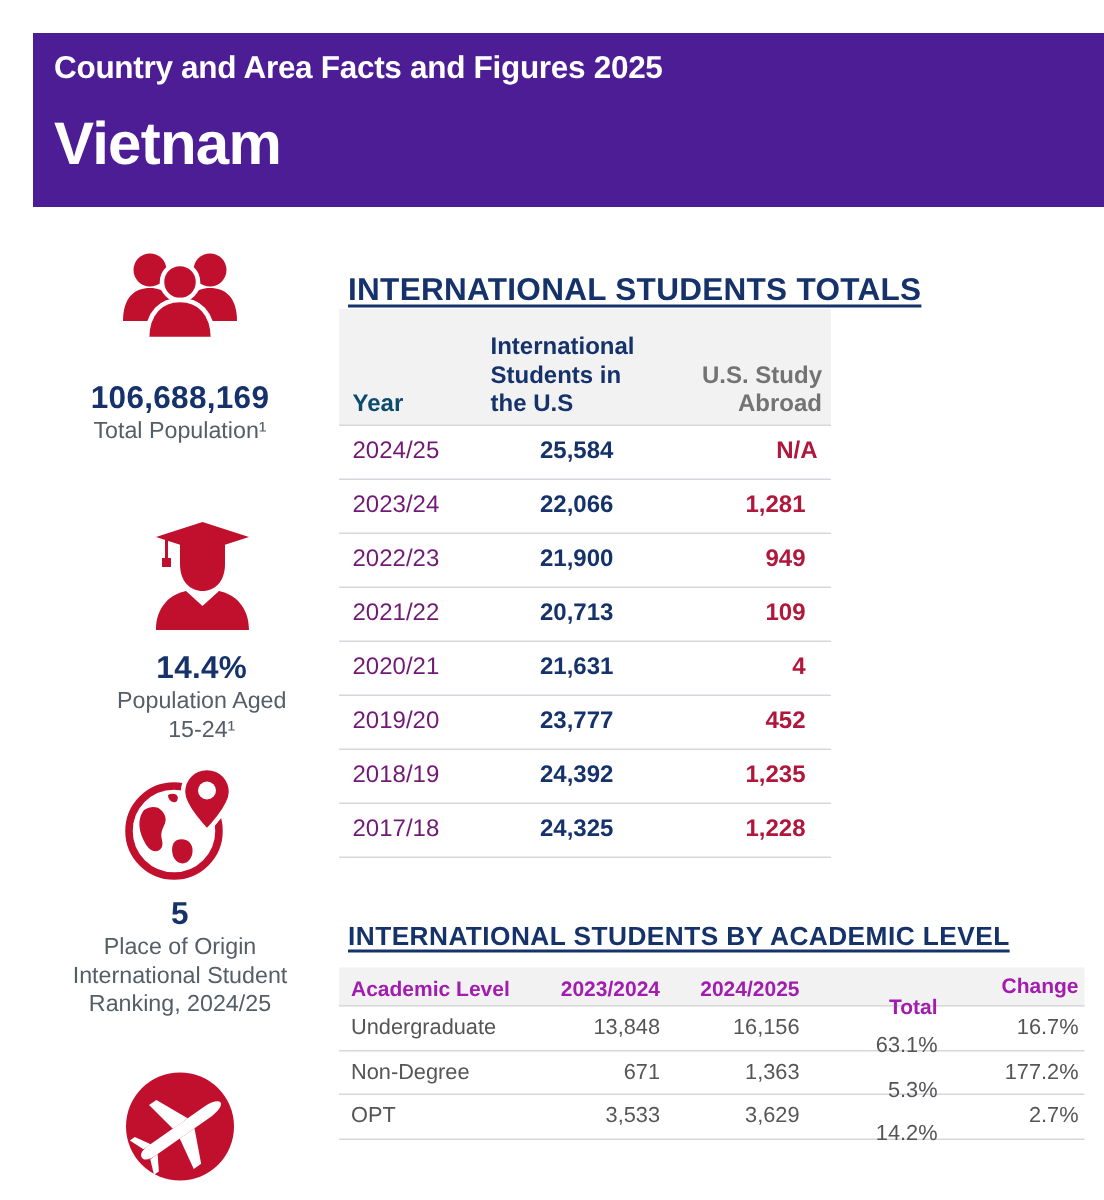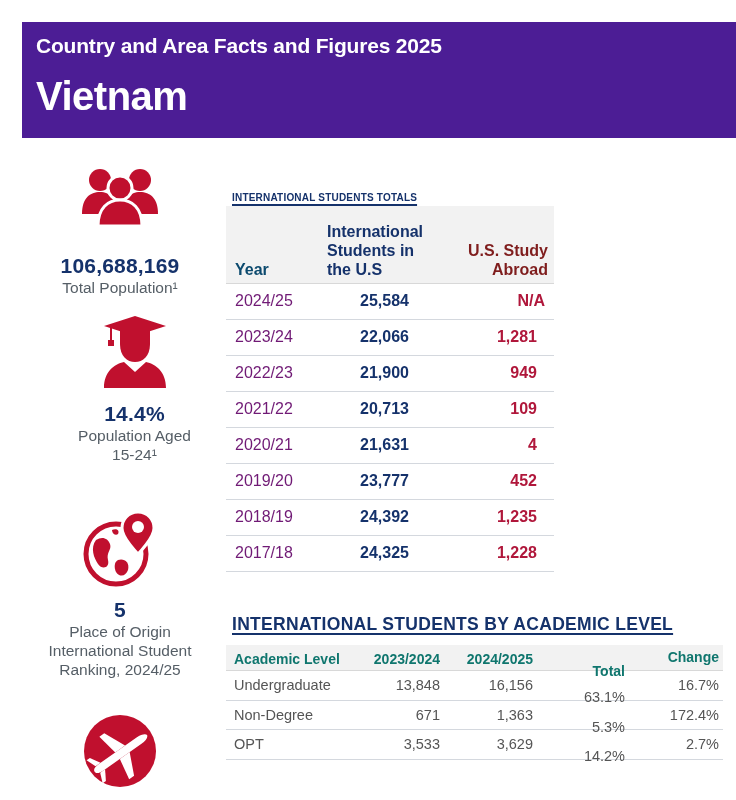--- a/index.html
+++ b/index.html
@@ -24,45 +24,45 @@
     .stat { position: absolute; left: 0; width: 240px; text-align: center; }
     .stat .icon { display: block; margin: 0 auto; }
     .stat .value { color: #15326b; font-weight: bold; font-size: 21px; letter-spacing: 0.2px; }
     .stat .label { color: #555e66; font-size: 15.5px; line-height: 19px; }
 
     
     .section-title {
       position: absolute; color: #15326b; font-weight: bold;
       text-decoration: underline; text-decoration-thickness: 2px; text-underline-offset: 3px;
     }
-    .totals-title { left: 232px; top: 192px; font-size: 10px; letter-spacing: 0.2px; }
+    .totals-title { left: 232px; top: 182px; font-size: 21px; letter-spacing: 0.2px; }
     .totals {
       position: absolute; left: 226px; top: 206px; width: 328px;
     }
     .totals .head {
       background: #f2f2f2; height: 78px; position: relative;
       border-bottom: 1px solid #d8d8d8;
     }
     .totals .head .h-year { position: absolute; left: 9px; bottom: 4px; color: #0c4a6e; font-weight: bold; font-size: 16px; }
     .totals .head .h-intl { position: absolute; left: 101px; bottom: 4px; color: #15326b; font-weight: bold; font-size: 16px; line-height: 19px; }
-    .totals .head .h-abroad { position: absolute; right: 6px; bottom: 4px; color: #7f1d1d; font-weight: bold; font-size: 16px; line-height: 19px; text-align: right; }
+    .totals .head .h-abroad { position: absolute; right: 6px; bottom: 4px; color: #737373; font-weight: bold; font-size: 16px; line-height: 19px; text-align: right; }
     .totals .row {
       height: 36px; position: relative; border-bottom: 1px solid #d4d8de;
       font-size: 16px;
     }
     .totals .row .c-year { position: absolute; left: 9px; top: 8px; color: #701a75; }
     .totals .row .c-intl { position: absolute; left: 134px; top: 8px; color: #15326b; font-weight: bold; }
     .totals .row .c-abroad { position: absolute; right: 17px; top: 8px; color: #b0173b; font-weight: bold; text-align: right; }
 
     
     .level-title { left: 232px; top: 614px; font-size: 17.5px; letter-spacing: 0.3px; }
     .levels { position: absolute; left: 226px; top: 645px; width: 497px; }
     .levels .head {
       background: #f2f2f2; height: 26px; position: relative;
-      border-bottom: 1px solid #d8d8d8; color: #0f766e; font-weight: bold; font-size: 14px;
+      border-bottom: 1px solid #d8d8d8; color: #a21caf; font-weight: bold; font-size: 14px;
     }
     .levels .row { height: 29.5px; position: relative; border-bottom: 1px solid #d4d8de; color: #555; font-size: 14.5px; }
     .levels .cell { position: absolute; top: 6px; }
     .levels .head .cell { top: 6px; }
     .col-level { left: 8px; }
     .col-a { right: 283px; text-align: right; }
     .col-b { right: 190px; text-align: right; }
     .col-total { right: 98px; text-align: right; margin-top: 12px; }
     .col-change { right: 4px; text-align: right; }
   </style>
@@ -84,21 +84,21 @@
     </g>
     <g fill="#c0102e" stroke="#ffffff" stroke-width="3">
       <circle cx="40" cy="22" r="12"></circle>
       <path d="M18 60 C18 42 28 34 40 34 C52 34 62 42 62 60 Z"></path>
     </g>
   </svg>
   <div class="value" style="margin-top:26px;">106,688,169</div>
   <div class="label">Total Population¹</div>
 </div>
 
-<div class="stat" style="top:314px;padding-left:29px;">
+<div class="stat" style="top:346px;padding-left:29px;">
   <svg class="icon" width="66" height="74" viewBox="0 0 66 74">
     <g fill="#c0102e">
       <polygon points="33,2 64,12 33,22 2,12"></polygon>
       <rect x="8" y="12" width="2" height="16"></rect>
       <rect x="6" y="26" width="6" height="6"></rect>
       <path d="M18 16 L48 16 L48 30 C48 42 41 48 33 48 C25 48 18 42 18 30 Z"></path>
       <path d="M2 74 C2 58 12 50 22 48 L33 58 L44 48 C54 50 64 58 64 74 Z"></path>
     </g>
   </svg>
   <div class="value" style="margin-top:14px;">14.4%</div>
@@ -204,21 +204,21 @@
     <span class="cell col-a">13,848</span>
     <span class="cell col-b">16,156</span>
     <span class="cell col-total">63.1%</span>
     <span class="cell col-change">16.7%</span>
   </div>
   <div class="row">
     <span class="cell col-level">Non-Degree</span>
     <span class="cell col-a">671</span>
     <span class="cell col-b">1,363</span>
     <span class="cell col-total">5.3%</span>
-    <span class="cell col-change">172.4%</span>
+    <span class="cell col-change">177.2%</span>
   </div>
   <div class="row">
     <span class="cell col-level">OPT</span>
     <span class="cell col-a">3,533</span>
     <span class="cell col-b">3,629</span>
     <span class="cell col-total">14.2%</span>
     <span class="cell col-change">2.7%</span>
   </div>
 </div>
 

